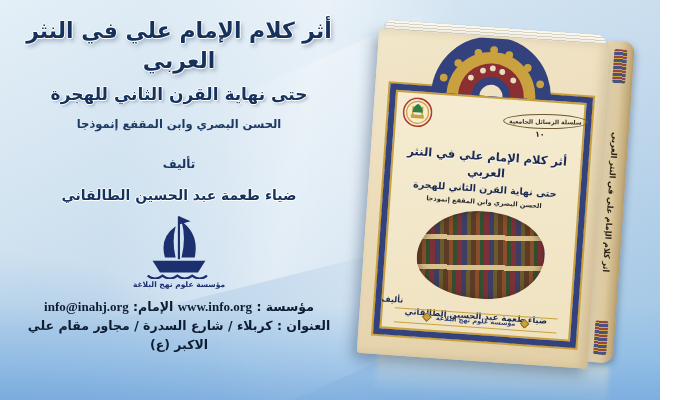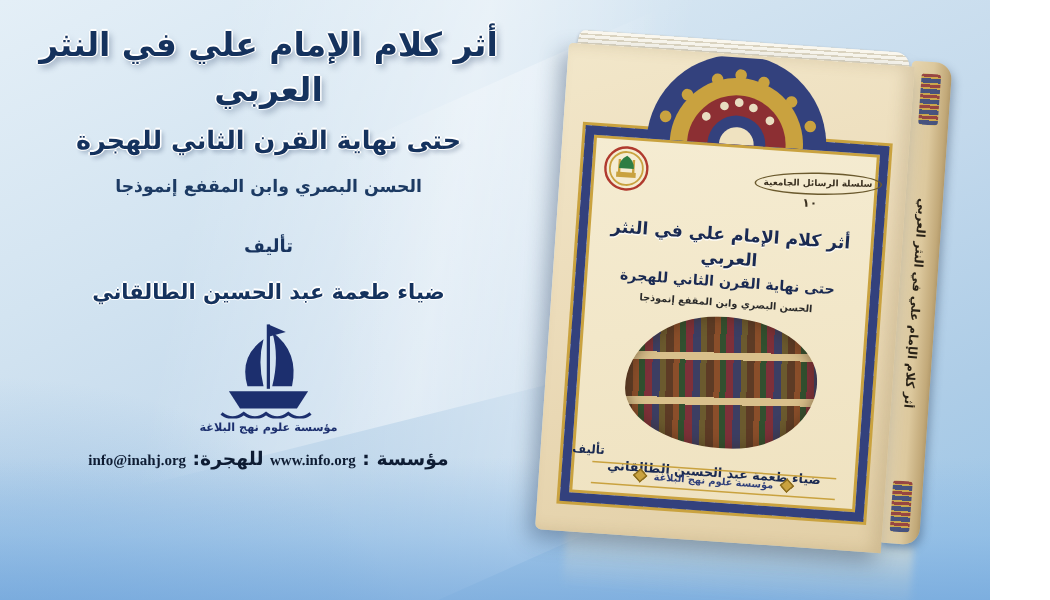--- a/index.html
+++ b/index.html
@@ -34,21 +34,21 @@
   .byline{font-size:12px;font-weight:bold;color:#17335e;margin-top:26px;}
   .author{
     font-size:14px;font-weight:bold;color:#15325d;margin-top:16px;
     text-shadow:0 1px 0 #fff,1px 0 0 #fff,-1px 0 0 #fff,0 -1px 0 #fff;
   }
   .logo-wrap{margin-top:10px;}
   .logo-wrap svg{display:block;margin:0 auto;}
   .logo-caption{font-size:7.5px;font-weight:bold;color:#1c2f6e;margin-top:1px;}
   .contact{margin-top:8px;font-weight:bold;color:#0e1c33;}
   .contact-line{font-size:12.5px;line-height:1.5;direction:rtl;}
-  .contact-line .latin{font-family:"Liberation Serif",serif;font-size:10px;unicode-bidi:embed;direction:ltr;}
+  .contact-line .latin{font-family:"Liberation Serif",serif;font-size:13px;unicode-bidi:embed;direction:ltr;}
   
   .book{position:absolute;right:36px;top:28px;width:256px;height:334px;transform:rotate(4deg);}
   .pages-top{
     position:absolute;left:6px;right:28px;top:0;height:13px;border-radius:4px 12px 2px 2px;
     background:repeating-linear-gradient(180deg,#fbf8ef 0 2px,#ddd6c2 2px 3px);
     box-shadow:0 1px 2px rgba(60,60,60,.35);transform:skewX(-8deg);
   }
   .spine{
     position:absolute;right:0;top:5px;bottom:7px;width:27px;border-radius:3px 11px 11px 3px;
     background:linear-gradient(90deg,#e9d8b2 0%,#dcc89d 55%,#c2a979 90%,#b39a6b 100%);
@@ -143,22 +143,26 @@
           </g>
         </svg>
       </span>
       <div class="logo-caption">مؤسسة علوم نهج البلاغة</div>
     </div>
 
     <div class="contact">
       <div class="contact-line">
         <span>مؤسسة :</span>
         <span class="latin">www.info.org</span>
-        <span>للهجرة:</span>
+        <span>الإمام:</span>
         <span class="latin">info@inahj.org</span>
+      </div>
+      <div class="contact-line">
+        <span>العنوان :</span>
+        <span>كربلاء / شارع السدرة / مجاور مقام علي الاكبر (ع)</span>
       </div>
     </div>
   </div>
 
   <div class="book">
     <div class="pages-top"></div>
 
     <div class="spine">
       <div class="spine-orn"></div>
       <div class="spine-title">أثر كلام الإمام علي في النثر العربي</div>

